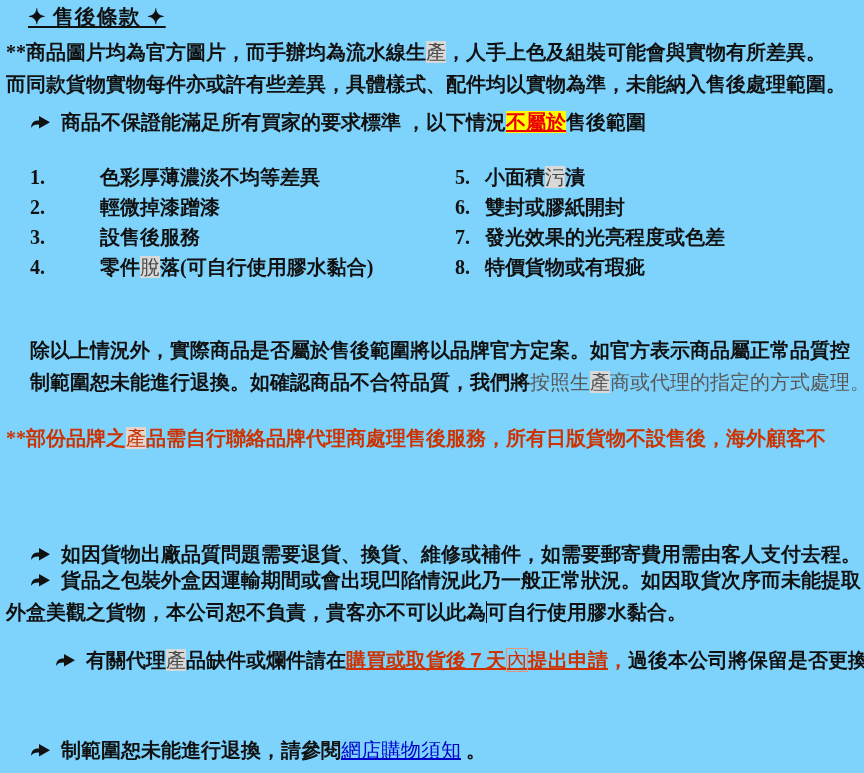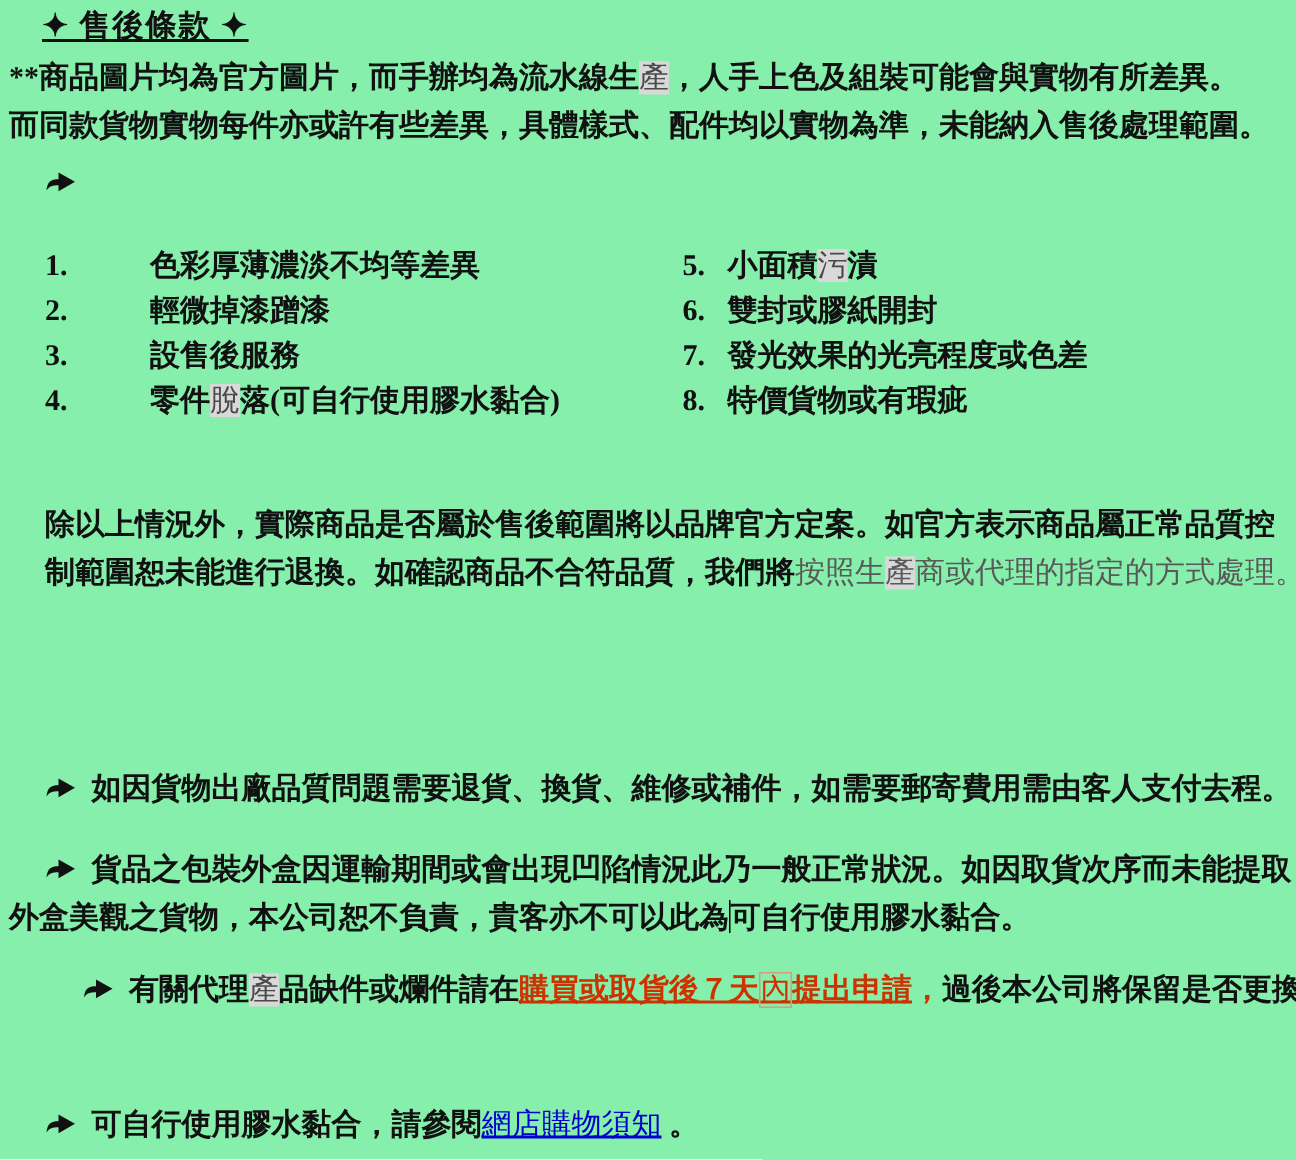--- a/index.html
+++ b/index.html
@@ -4,21 +4,21 @@
 <style>
   html, body {
     margin: 0; padding: 0;
     background: #ffffff;
     width: 864px; height: 773px;
     overflow: hidden;
   }
   .doc {
     position: relative;
     width: 864px; height: 773px;
-    background: #86efac;
+    background: #7dd3fc;
     font-family: "Liberation Serif", "DejaVu Serif", serif;
     color: #111111;
   }
   .block {
     position: absolute;
     left: 6px;
     font-size: 20px;
     line-height: 32px;
     white-space: nowrap;
     font-weight: 600;
@@ -74,21 +74,21 @@
     <div class="line"><span class="sg-b">**商品圖片均為官方圖片，而手辦均為流水線生</span><span class="sg-sub">產</span><span class="sg-b">，人手上色及組裝可能會與實物有所差異。</span></div>
     <div class="line"><span class="sg-b">而同款貨物實物每件亦或許有些差異，具體樣式、配件均以實物為準，未能納入售後處理範圍。</span></div>
   </div>
 
   <div class="block" style="top:106px;">
     <div class="line">
       <span class="arrow">
         <svg width="22" height="16" viewBox="0 0 22 16">
             <path d="M1 14 C1.5 8 4 6.5 9 6.5 L9 2 L20 8.2 L9 14.5 L9 10.5 C5 10.5 3 11 1 14 Z" fill="#111111"></path>
           </svg>
-      </span>
+      </span><span><span class="sg-b">商品不保證能滿足所有買家的要求標準 ，以下情況</span><span class="sg-hl">不屬於</span><span class="sg-b">售後範圍</span></span>
     </div>
   </div>
 
   <div class="block list-col" style="top:162px; left:30px;">
     <div class="list-row">
       <span class="num num-left">1.</span><span><span class="sg-b">色彩厚薄濃淡不均等差異</span></span>
     </div>
     <div class="list-row">
       <span class="num num-left">2.</span><span><span class="sg-b">輕微掉漆蹭漆</span></span>
     </div>
@@ -114,23 +114,24 @@
       <span class="num num-right">8.</span><span><span class="sg-b">特價貨物或有瑕疵</span></span>
     </div>
   </div>
 
   <div class="block" style="top:334px;margin-left:24px;">
     <div class="line"><span class="sg-b">除以上情況外，實際商品是否屬於售後範圍將以品牌官方定案。如官方表示商品屬正常品質控</span></div>
     <div class="line"><span class="sg-b">制範圍恕未能進行退換。如確認商品不合符品質，我們將</span><span class="sg-gy">按照生</span><span class="sg-gysub">產</span><span class="sg-gy">商或代理的指定的方式處理。</span></div>
   </div>
 
   <div class="block" style="top:422px;">
+    <div class="line"><span class="sg-rd">**部份品牌之</span><span class="sg-rdsub">產</span><span class="sg-rd">品需自行聯絡品牌代理商處理售後服務，所有日版貨物不設售後，海外顧客不</span></div>
   </div>
 
-  <div class="block" style="top:510px;">
+  <div class="block" style="top:538px;">
     <div class="line">
       <span class="arrow">
         <svg width="22" height="16" viewBox="0 0 22 16">
             <path d="M1 14 C1.5 8 4 6.5 9 6.5 L9 2 L20 8.2 L9 14.5 L9 10.5 C5 10.5 3 11 1 14 Z" fill="#111111"></path>
           </svg>
       </span><span><span class="sg-b">如因貨物出廠品質問題需要退貨、換貨、維修或補件，如需要郵寄費用需由客人支付去程。</span></span>
     </div>
   </div>
 
   <div class="block" style="top:564px;">
@@ -153,17 +154,17 @@
       </span><span><span class="sg-b">有關代理</span><span class="sg-sub">產</span><span class="sg-b">品缺件或爛件請在</span><span class="sg-rdu">購買或取貨後７天</span><span class="sg-rdbox">內</span><span class="sg-rdu">提出申請</span><span class="sg-rd">，</span><span class="sg-b">過後本公司將保留是否更換之</span></span>
     </div>
   </div>
 
   <div class="block" style="top:734px;">
     <div class="line">
       <span class="arrow">
         <svg width="22" height="16" viewBox="0 0 22 16">
             <path d="M1 14 C1.5 8 4 6.5 9 6.5 L9 2 L20 8.2 L9 14.5 L9 10.5 C5 10.5 3 11 1 14 Z" fill="#111111"></path>
           </svg>
-      </span><span><span class="sg-b">可自行使用膠水黏合，請參閱</span><span class="sg-bl">網店購物須知</span><span class="sg-b"> 。</span></span>
+      </span><span><span class="sg-b">制範圍恕未能進行退換，請參閱</span><span class="sg-bl">網店購物須知</span><span class="sg-b"> 。</span></span>
     </div>
   </div>
 
 </div>
 
 </body></html>

